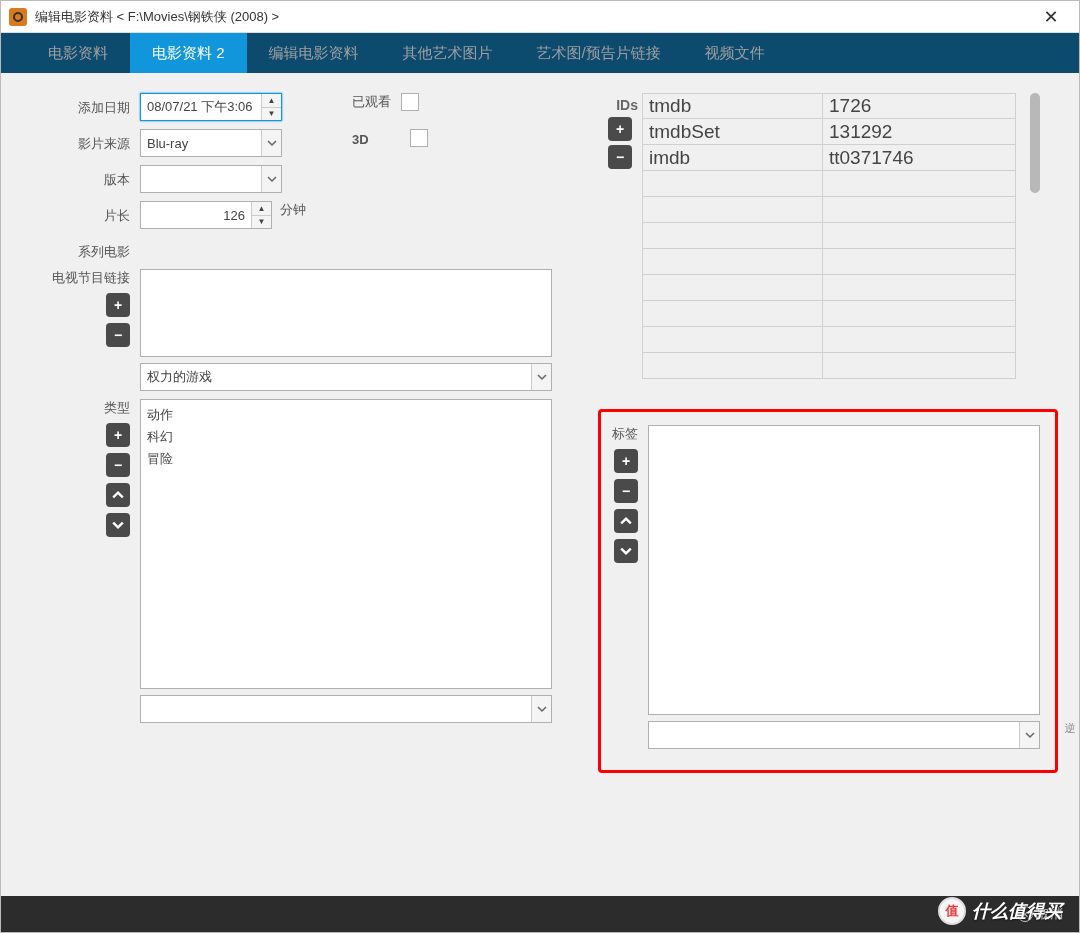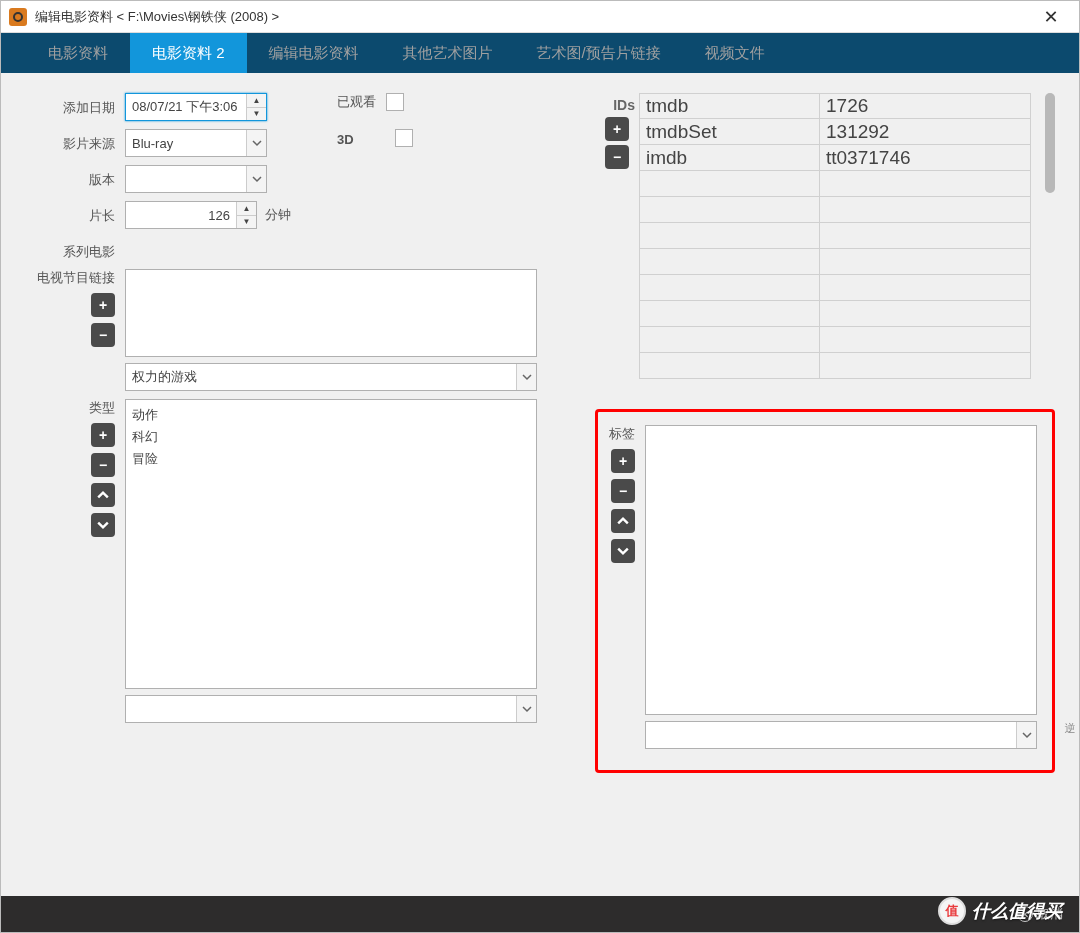--- a/index.html
+++ b/index.html
@@ -7,27 +7,27 @@
 .window { background: #fff; width: 1080px; height: 933px; display: flex; flex-direction: column; border: 1px solid #bbb; }
 .titlebar { height: 32px; background: #fff; display: flex; align-items: center; padding: 0 8px; border-bottom: 1px solid #ddd; }
 .titlebar-icon { width: 18px; height: 18px; background: #d97a1f; border-radius: 3px; margin-right: 8px; display: flex; align-items: center; justify-content: center; }
 .titlebar-icon-inner { width: 10px; height: 10px; border: 2px solid #333; border-radius: 50%; }
 .titlebar-text { flex: 1; color: #333; font-size: 13px; }
 .titlebar-close { width: 40px; height: 30px; display: flex; align-items: center; justify-content: center; font-size: 18px; cursor: pointer; color: #333; }
 .tabs { background: #0c4a6e; height: 40px; display: flex; align-items: stretch; padding-left: 25px; }
 .tab { padding: 0 22px; color: #a0a0a0; display: flex; align-items: center; font-size: 15px; cursor: pointer; position: relative; }
 .tab.active { background: #1296db; color: #fff; }
 .tab.active::after { content: ''; position: absolute; bottom: -8px; left: 50%; margin-left: -8px; border: 8px solid transparent; border-top-color: #1296db; }
-.content { flex: 1; background: #f0f0f0; padding: 20px 24px; display: flex; position: relative; overflow: hidden; }
+.content { flex: 1; background: #f0f0f0; padding: 20px 39px; display: flex; position: relative; overflow: hidden; }
 .left-col { width: 560px; }
 .right-col { flex: 1; margin-left: 20px; position: relative; }
 .form-row { display: flex; align-items: flex-start; margin-bottom: 8px; }
 .label { width: 100px; text-align: right; padding-right: 10px; padding-top: 6px; color: #555; font-size: 13px; }
 .label-col { width: 100px; text-align: right; padding-right: 10px; display: flex; flex-direction: column; align-items: flex-end; gap: 6px; }
-.field { display: flex; align-items: center; gap: 8px; }
+.field { display: flex; gap: 8px; }
 .input-box, .combo, .spinner-box { height: 28px; border: 1px solid #b0b0b0; background: #fff; display: flex; align-items: center; font-size: 13px; color: #444; }
 .highlight { border: 1px solid #1296db; box-shadow: 0 0 2px #1296db; }
 .combo { position: relative; }
 .combo-text { flex: 1; padding: 0 6px; }
 .combo-btn { width: 20px; height: 100%; border-left: 1px solid #ccc; display: flex; align-items: center; justify-content: center; background: #f4f4f4; }
 .spinner-grp { width: 20px; height: 100%; border-left: 1px solid #ccc; display: flex; flex-direction: column; }
 .spinner-btn { flex: 1; display: flex; align-items: center; justify-content: center; background: #f4f4f4; font-size: 8px; cursor: pointer; }
 .spinner-btn:first-child { border-bottom: 1px solid #ccc; }
 .checkbox { width: 18px; height: 18px; border: 1px solid #b0b0b0; background: #fff; }
 .sq-btn { width: 24px; height: 24px; background: #4a4a4a; border-radius: 4px; color: #fff; display: flex; align-items: center; justify-content: center; cursor: pointer; font-size: 14px; font-weight: bold; }

